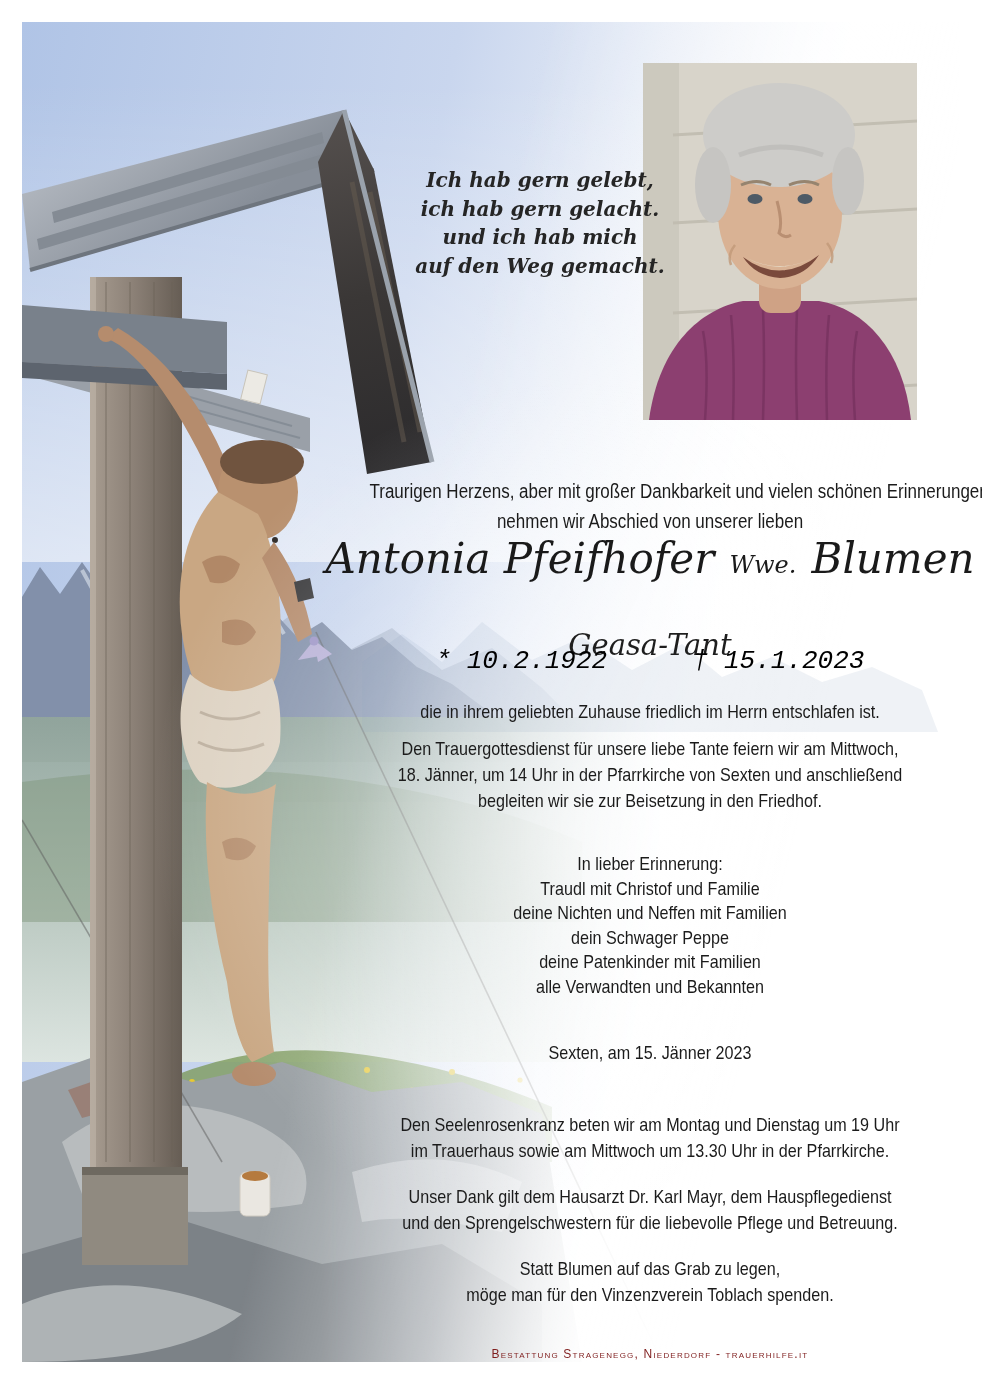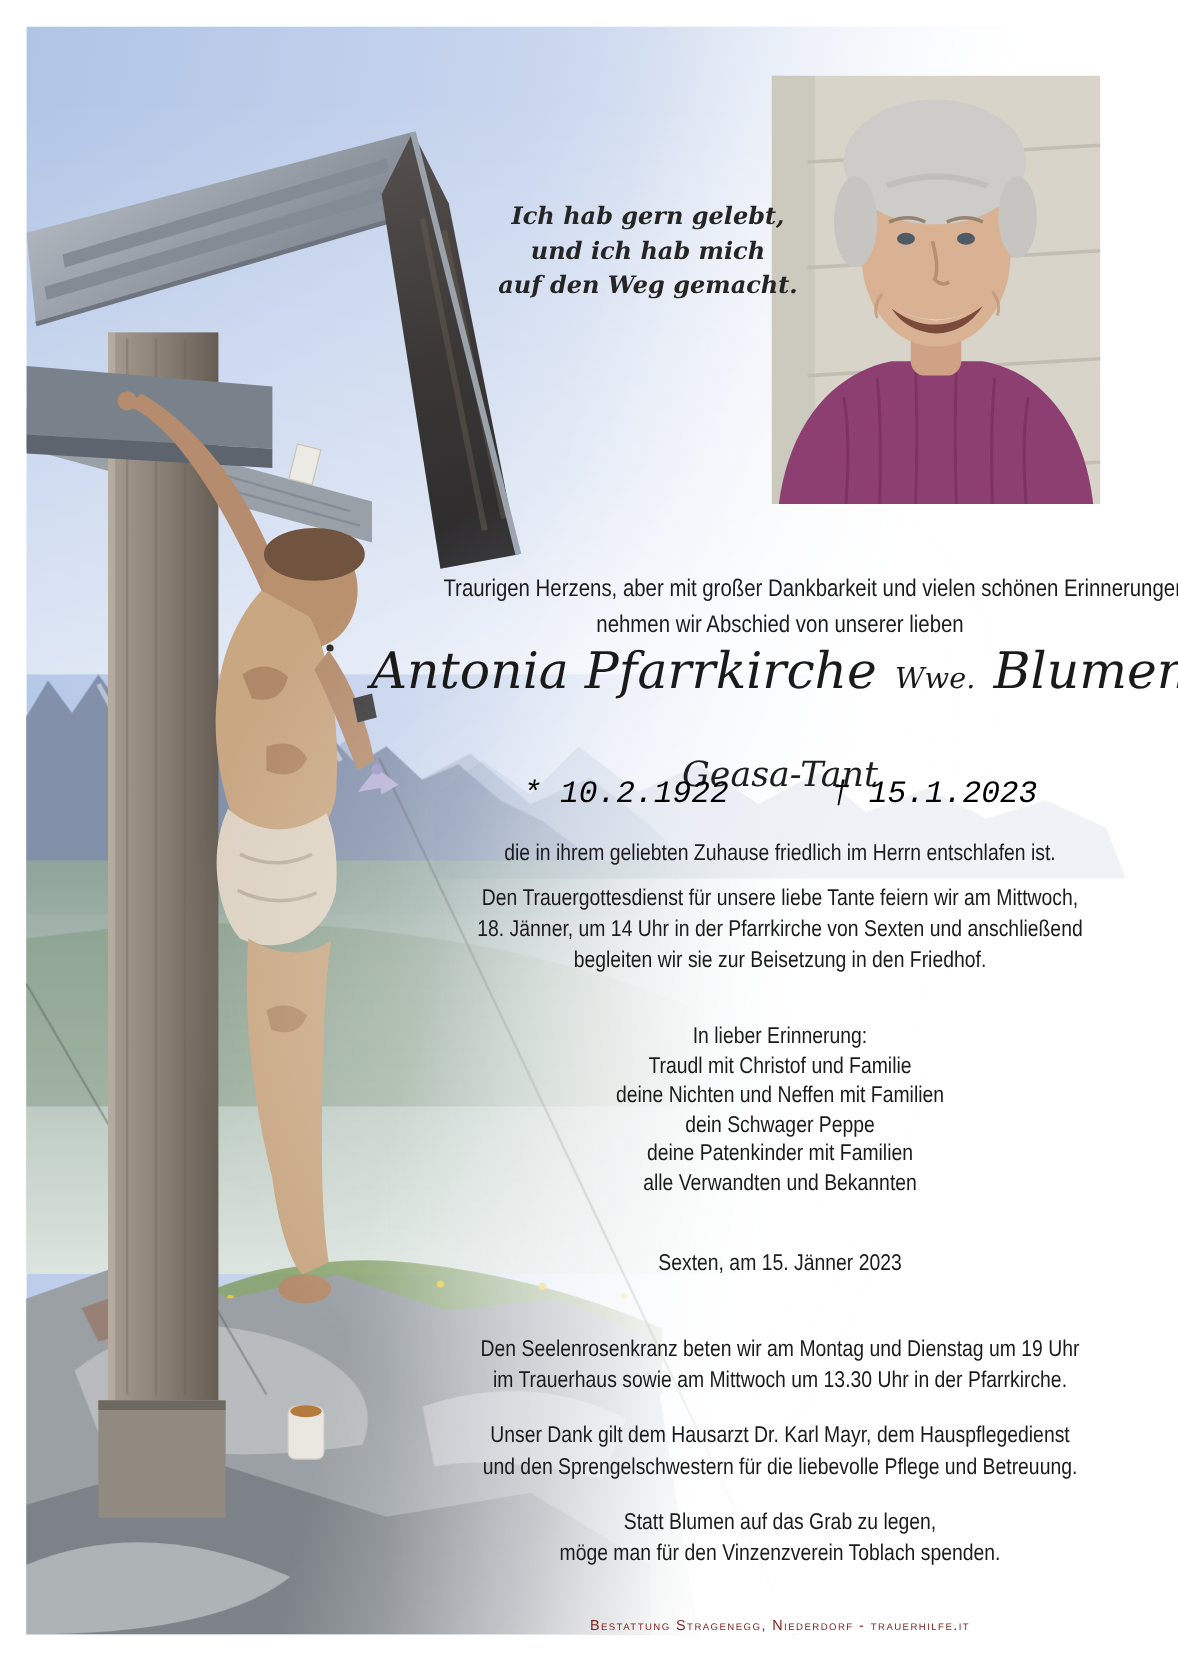--- a/index.html
+++ b/index.html
@@ -214,31 +214,32 @@
     <ellipse cx="162" cy="136" rx="7.5" ry="5" fill="#4e5a66"></ellipse>
     <path d="M134,138 q6,22 2,32 q6,6 12,2" stroke="#b98f72" stroke-width="3" fill="none"></path>
     <path d="M100,194 Q137,222 176,192 Q162,214 137,215 Q112,213 100,194 Z" fill="#7a4a3c"></path>
     <path d="M104,195 Q137,212 172,194 Q155,203 137,204 Q118,203 104,195 Z" fill="#e8e0ce"></path>
     <path d="M92,182 q-8,10 -4,20 M184,180 q8,10 4,20" stroke="#c09878" stroke-width="2.5" fill="none" opacity=".8"></path>
   </g>
 </svg>
 
 <div id="poem" class="abs center">
   <div class="poem-line">Ich hab gern gelebt,</div>
+  <div class="poem-line">ich hab gern gelacht.</div>
   <div class="poem-line">und ich hab mich</div>
   <div class="poem-line">auf den Weg gemacht.</div>
 </div>
 
 <div id="intro" class="abs center narrow">
   <div class="body-line">Traurigen Herzens, aber mit großer Dankbarkeit und vielen schönen Erinnerungen</div>
   <div class="body-line">nehmen wir Abschied von unserer lieben</div>
 </div>
 
 <div id="name-block" class="abs center">
-  <span class="name-main">Antonia Pfarrkirche</span>
+  <span class="name-main">Antonia Pfeifhofer</span>
   <span class="name-wwe">Wwe.</span>
   <span class="name-main">Blumen</span>
 </div>
 <div id="nickname" class="abs center">Geasa-Tant</div>
 
 <div id="dates" class="abs center">
   <span class="date-birth">* 10.2.1922</span>
   <span>† 15.1.2023</span>
 </div>
 

